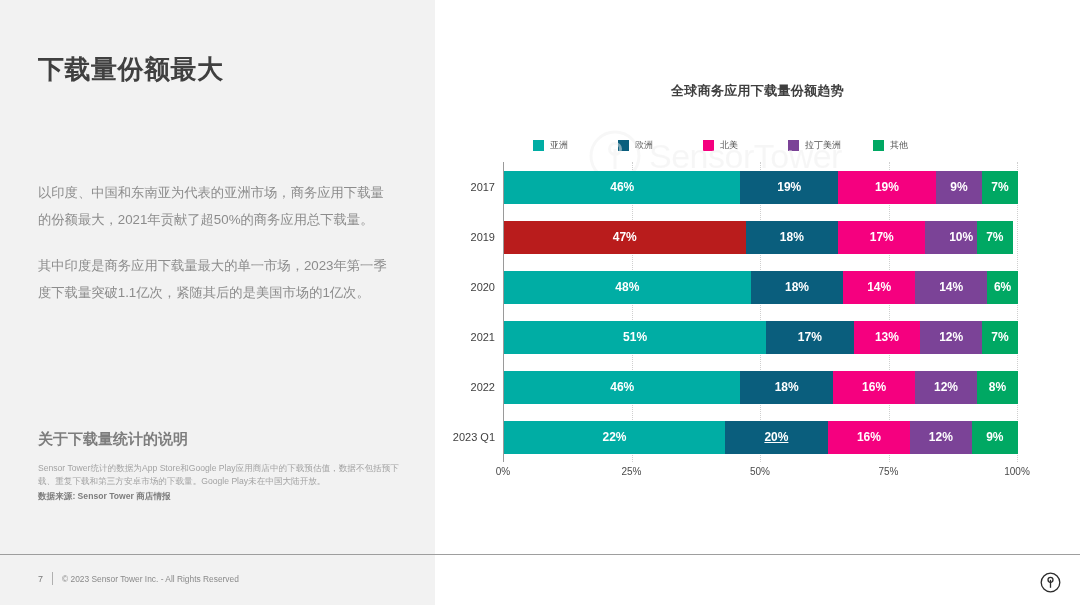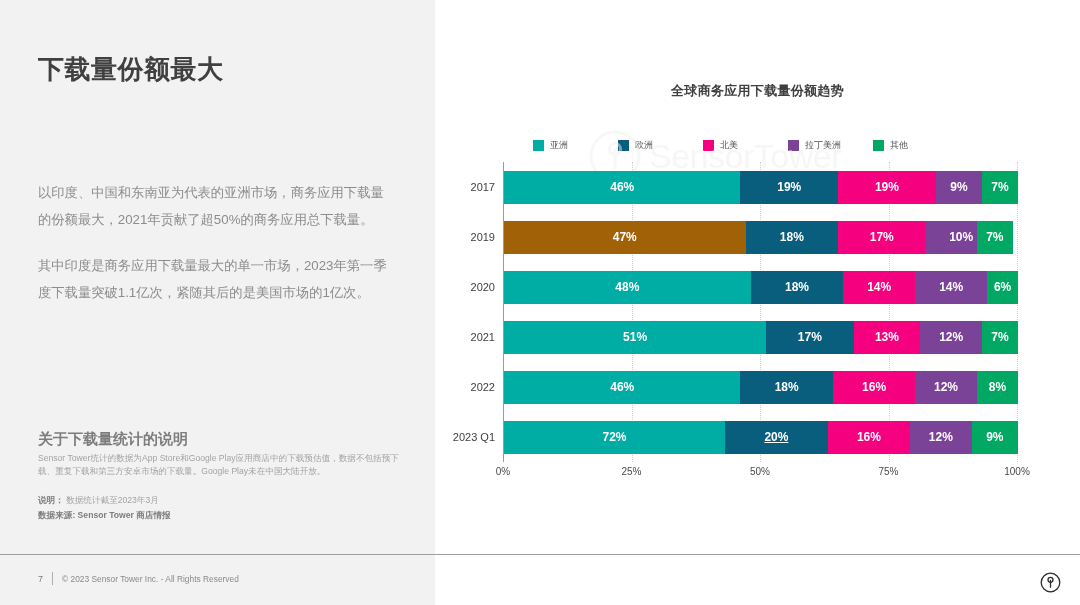--- a/index.html
+++ b/index.html
@@ -26,21 +26,21 @@
     position:absolute; left:38px; top:180px; width:355px;
     font-size:13.3px; line-height:2.0; color:#8c8c8c;
   }
   .body-copy p + p { margin-top:20px; }
 
   .footnote {
     position:absolute; left:38px; top:428px; width:370px;
     color:#9a9a9a;
   }
   .footnote .fn-title { font-size:15px; font-weight:bold; color:#7d7d7d; line-height:1.5; }
-  .footnote .fn-body { font-size:8.6px; line-height:1.62; color:#a3a3a3; margin-top:1px; }
+  .footnote .fn-body { font-size:8.6px; line-height:1.62; color:#a3a3a3; margin-top:11px; }
   .footnote .fn-note { font-size:8.6px; font-weight:bold; color:#7d7d7d; margin-top:14px; line-height:1.65; }
   .footnote .fn-note span.val { font-weight:normal; color:#a3a3a3; }
   .footnote .fn-source { font-size:8.6px; font-weight:bold; color:#7d7d7d; line-height:1.65; }
 
   
   .divider {
     position:absolute; left:0; top:554px; width:1080px; height:1px;
     background:#9e9e9e;
   }
   .footer {
@@ -123,24 +123,20 @@
     </div>
 
     <div class="body-copy">
       <p>以印度、中国和东南亚为代表的亚洲市场，商务应用下载量的份额最大，2021年贡献了超50%的商务应用总下载量。</p>
       <p>其中印度是商务应用下载量最大的单一市场，2023年第一季度下载量突破1.1亿次，紧随其后的是美国市场的1亿次。</p>
     </div>
 
     <div class="footnote">
       <div class="fn-title">关于下载量统计的说明</div>
       <div class="fn-body">Sensor Tower统计的数据为App Store和Google Play应用商店中的下载预估值，数据不包括预下载、重复下载和第三方安卓市场的下载量。Google Play未在中国大陆开放。</div>
-      <div class="fn-note">
-        <span>说明：</span>
-        <span class="val">数据统计截至2023年3月</span>
-      </div>
       <div class="fn-source">数据来源: Sensor Tower 商店情报</div>
     </div>
   </div>
 
   <div class="right-panel">
 
     <div class="chart-title">全球商务应用下载量份额趋势</div>
 
     <div class="legend">
         <div class="legend-item">
@@ -187,21 +183,21 @@
           <div class="seg" style="background: rgb(0, 173, 164); width: 46%;">46%</div>
           <div class="seg" style="background: rgb(10, 94, 125); width: 19%;">19%</div>
           <div class="seg" style="background: rgb(245, 0, 127); width: 19%;">19%</div>
           <div class="seg" style="background: rgb(123, 67, 151); width: 9%;">9%</div>
           <div class="seg" style="background: rgb(0, 168, 99); width: 7%;">7%</div>
         </div>
         <div class="cat-wrap" style="top: 58.5px;">
           <div class="cat-label">2019</div>
         </div>
         <div class="bar-row" style="top: 58.5px;">
-          <div class="seg" style="background: #a16207; width: 47%;">47%</div>
+          <div class="seg" style="background: #b91c1c; width: 47%;">47%</div>
           <div class="seg" style="background: rgb(10, 94, 125); width: 18%;">18%</div>
           <div class="seg" style="background: rgb(245, 0, 127); width: 17%;">17%</div>
           <div class="seg" style="background: rgb(123, 67, 151); width: 10%; padding-left: 20px;">10%</div>
           <div class="seg" style="background: rgb(0, 168, 99); width: 7%;">7%</div>
         </div>
         <div class="cat-wrap" style="top: 108.5px;">
           <div class="cat-label">2020</div>
         </div>
         <div class="bar-row" style="top: 108.5px;">
           <div class="seg" style="background: rgb(0, 173, 164); width: 48%;">48%</div>
@@ -227,21 +223,21 @@
           <div class="seg" style="background: rgb(0, 173, 164); width: 46%;">46%</div>
           <div class="seg" style="background: rgb(10, 94, 125); width: 18%;">18%</div>
           <div class="seg" style="background: rgb(245, 0, 127); width: 16%;">16%</div>
           <div class="seg" style="background: rgb(123, 67, 151); width: 12%;">12%</div>
           <div class="seg" style="background: rgb(0, 168, 99); width: 8%;">8%</div>
         </div>
         <div class="cat-wrap" style="top: 258.5px;">
           <div class="cat-label">2023 Q1</div>
         </div>
         <div class="bar-row" style="top: 258.5px;">
-          <div class="seg" style="background: rgb(0, 173, 164); width: 43%;">72%</div>
+          <div class="seg" style="background: rgb(0, 173, 164); width: 43%;">22%</div>
           <div class="seg" style="background: rgb(10, 94, 125); width: 20%; text-decoration: underline;">20%</div>
           <div class="seg" style="background: rgb(245, 0, 127); width: 16%;">16%</div>
           <div class="seg" style="background: rgb(123, 67, 151); width: 12%;">12%</div>
           <div class="seg" style="background: rgb(0, 168, 99); width: 9%;">9%</div>
         </div>
       </div>
 
     <div class="xaxis">
         <span class="xtick" style="left: 0px;">0%</span>
         <span class="xtick" style="left: 128.5px; text-align: center;">25%</span>

